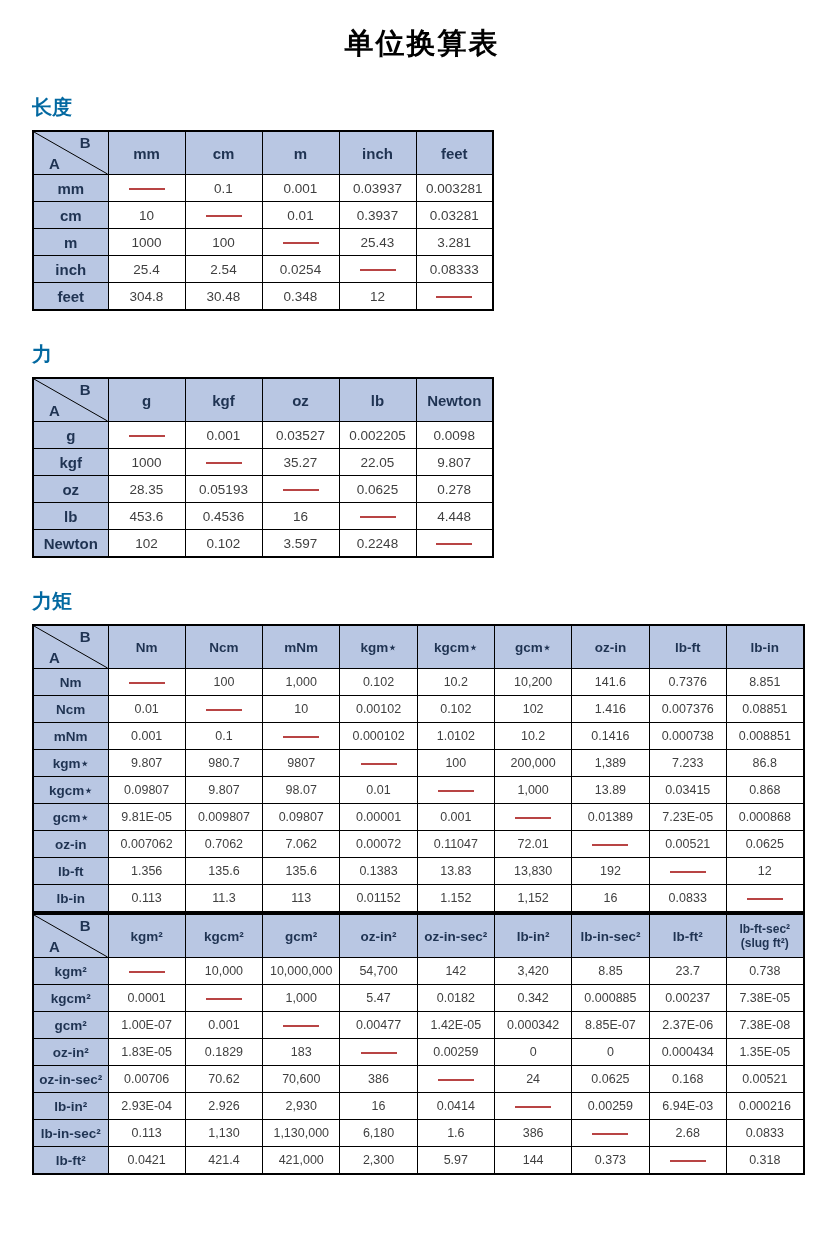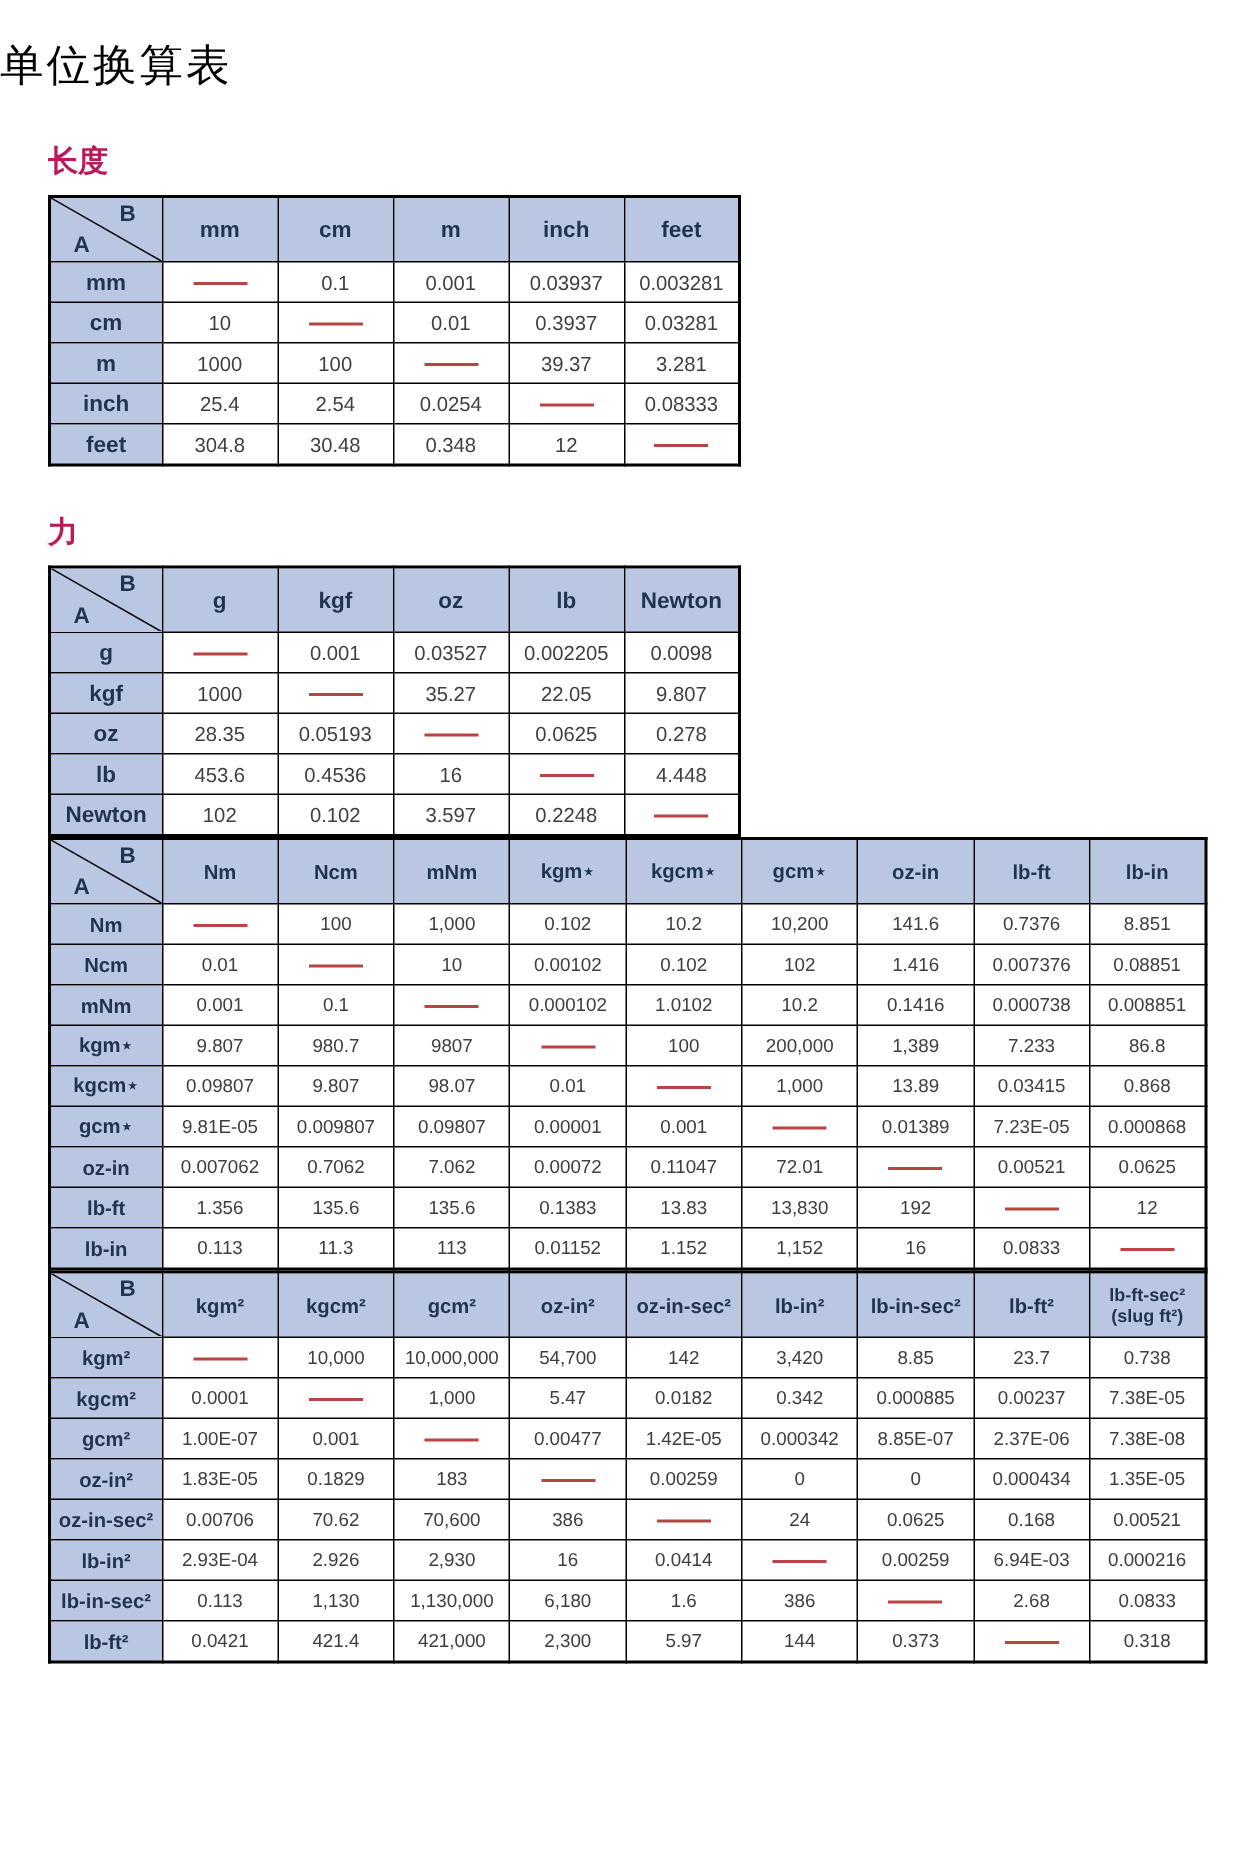--- a/index.html
+++ b/index.html
@@ -3,33 +3,33 @@
 <meta charset="utf-8">
 <style>
   html,body{margin:0;padding:0;background:#fff;}
   body{
     width:832px;height:1236px;
     font-family:"Liberation Sans","DejaVu Sans",sans-serif;
     color:#000;
   }
   .page{width:832px;}
   h1.doc-title{
-    text-align:left;
+    text-align:center;
     font-size:29px;
-    font-weight:400;
+    font-weight:700;
     letter-spacing:2px;
-    margin:24px 0 20px 0;
+    margin:24px 0 20px 12px;
   }
   .tables-wrap{padding-left:32px;}
   section.unit-section{margin:0;}
   h2.section-title{
     font-size:20px;
     font-weight:700;
     margin:30px 0 9px 0;
-    color:#be185d;
+    color:#0369a1;
   }
   table.conv{
     border-collapse:collapse;
     table-layout:fixed;
     border:2px solid #000;
   }
   table.conv th, table.conv td{
     border:1px solid #000;
     text-align:center;
     vertical-align:middle;
@@ -127,21 +127,21 @@
               <td><span class="dash"></span></td>
               <td>0.01</td>
               <td>0.3937</td>
               <td>0.03281</td>
             </tr>
             <tr>
               <th>m</th>
               <td>1000</td>
               <td>100</td>
               <td><span class="dash"></span></td>
-              <td>39.37</td>
+              <td>25.43</td>
               <td>3.281</td>
             </tr>
             <tr>
               <th>inch</th>
               <td>25.4</td>
               <td>2.54</td>
               <td>0.0254</td>
               <td><span class="dash"></span></td>
               <td>0.08333</td>
             </tr>
@@ -221,20 +221,21 @@
               <td>102</td>
               <td>0.102</td>
               <td>3.597</td>
               <td>0.2248</td>
               <td><span class="dash"></span></td>
             </tr>
           </tbody>
         </table>
       </section>
     <section class="unit-section">
+      <h2 class="section-title">力矩</h2>
     <table class="conv wide" style="width: 771px;">
           <colgroup>
             <col style="width: 75px;">
             <col style="width: 77.3px;">
             <col style="width: 77.3px;">
             <col style="width: 77.3px;">
             <col style="width: 77.3px;">
             <col style="width: 77.3px;">
             <col style="width: 77.3px;">
             <col style="width: 77.3px;">

